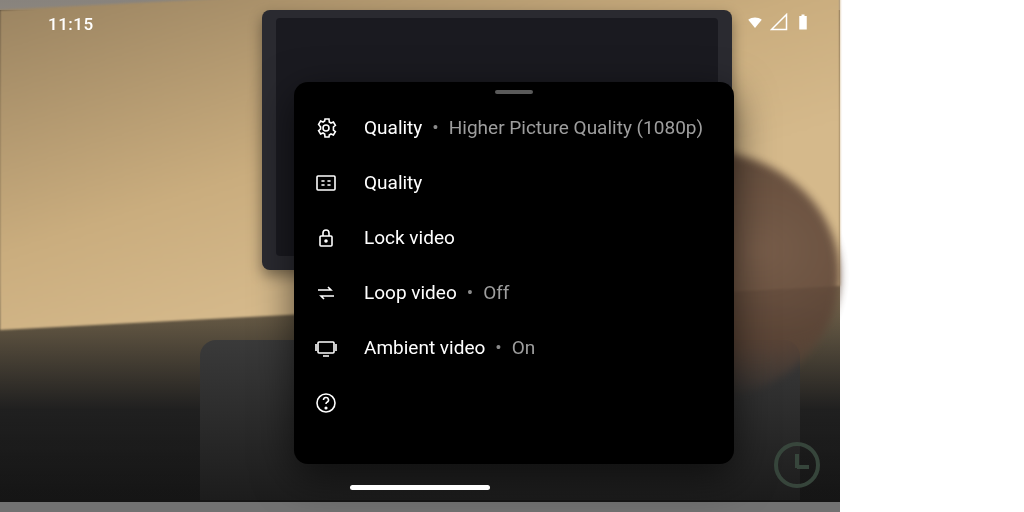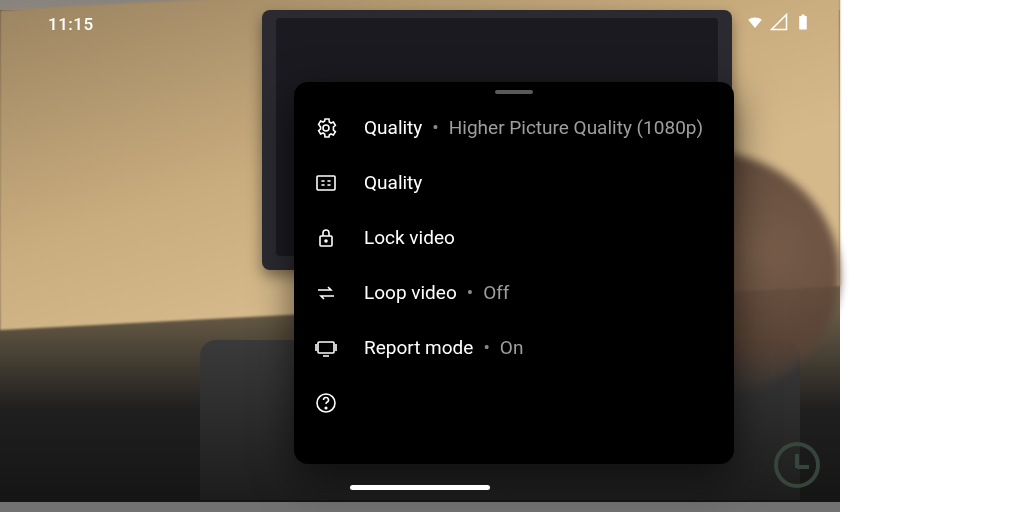--- a/index.html
+++ b/index.html
@@ -185,21 +185,21 @@
         <span class="value">Off</span>
       </div>
 
       <div class="row">
         <span class="iconwrap">
           <svg viewBox="0 0 24 24">
               <rect x="4" y="6" width="16" height="11" rx="1"></rect>
               <path d="M2 8v7M22 8v7M9 20h6"></path>
             </svg>
         </span>
-        <span class="label">Report mode</span>
+        <span class="label">Ambient video</span>
         <span class="sep">•</span>
         <span class="value">On</span>
       </div>
 
 
       <div class="row">
         <span class="iconwrap">
           <svg viewBox="0 0 24 24">
               <circle cx="12" cy="12" r="9"></circle>
               <path d="M9.5 9a2.5 2.5 0 1 1 3.5 2.3c-.9.4-1 .9-1 1.7"></path>

